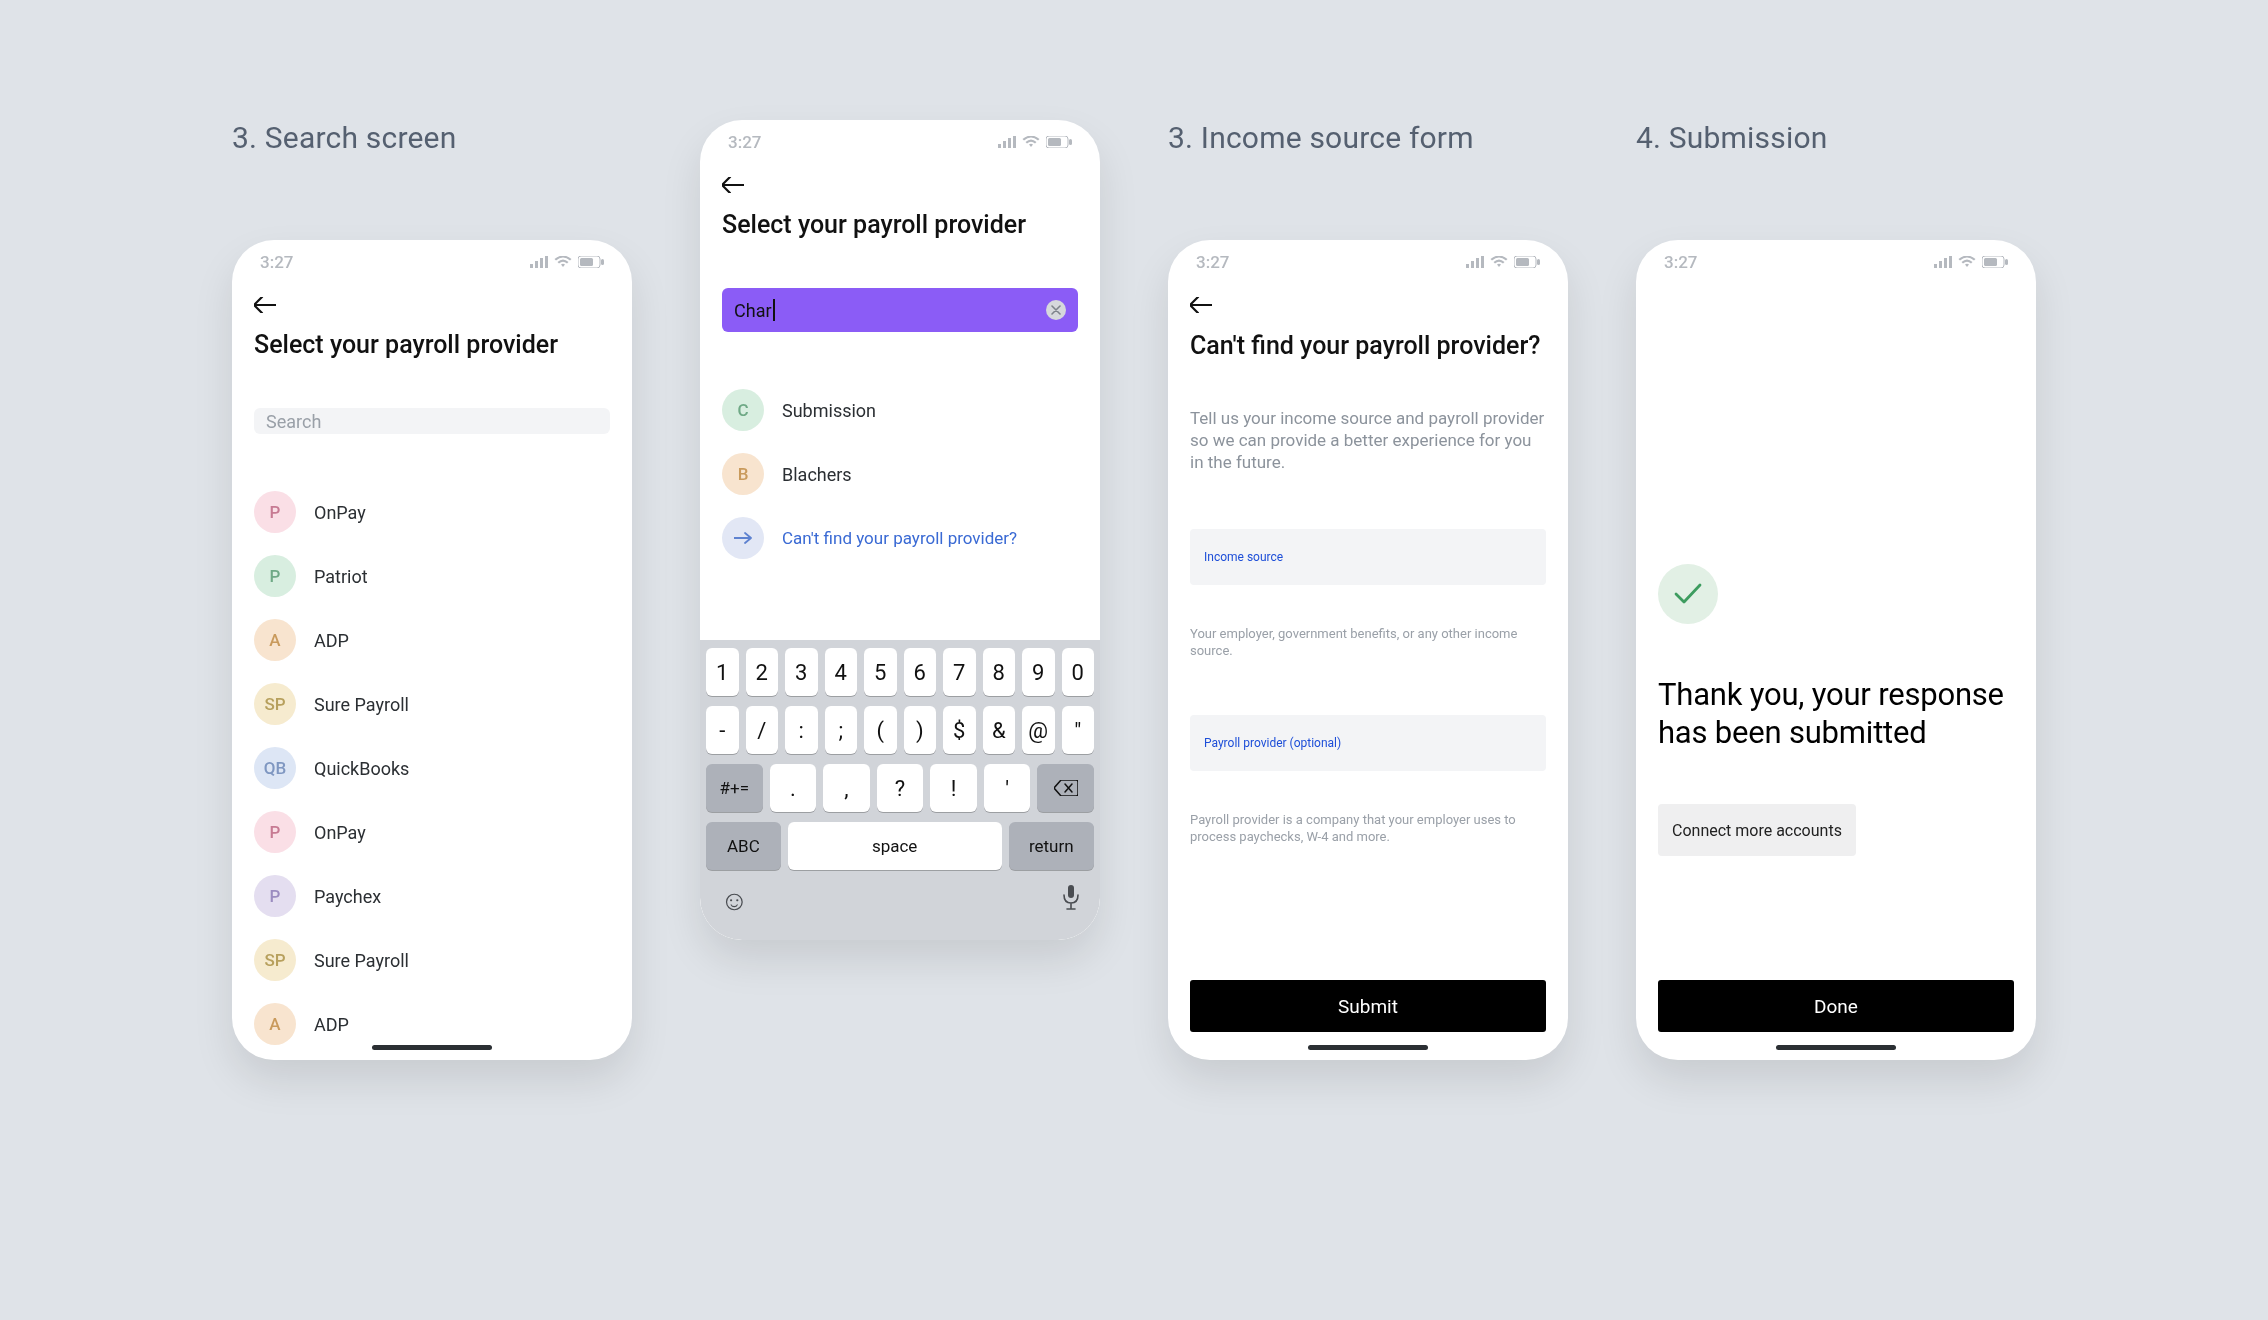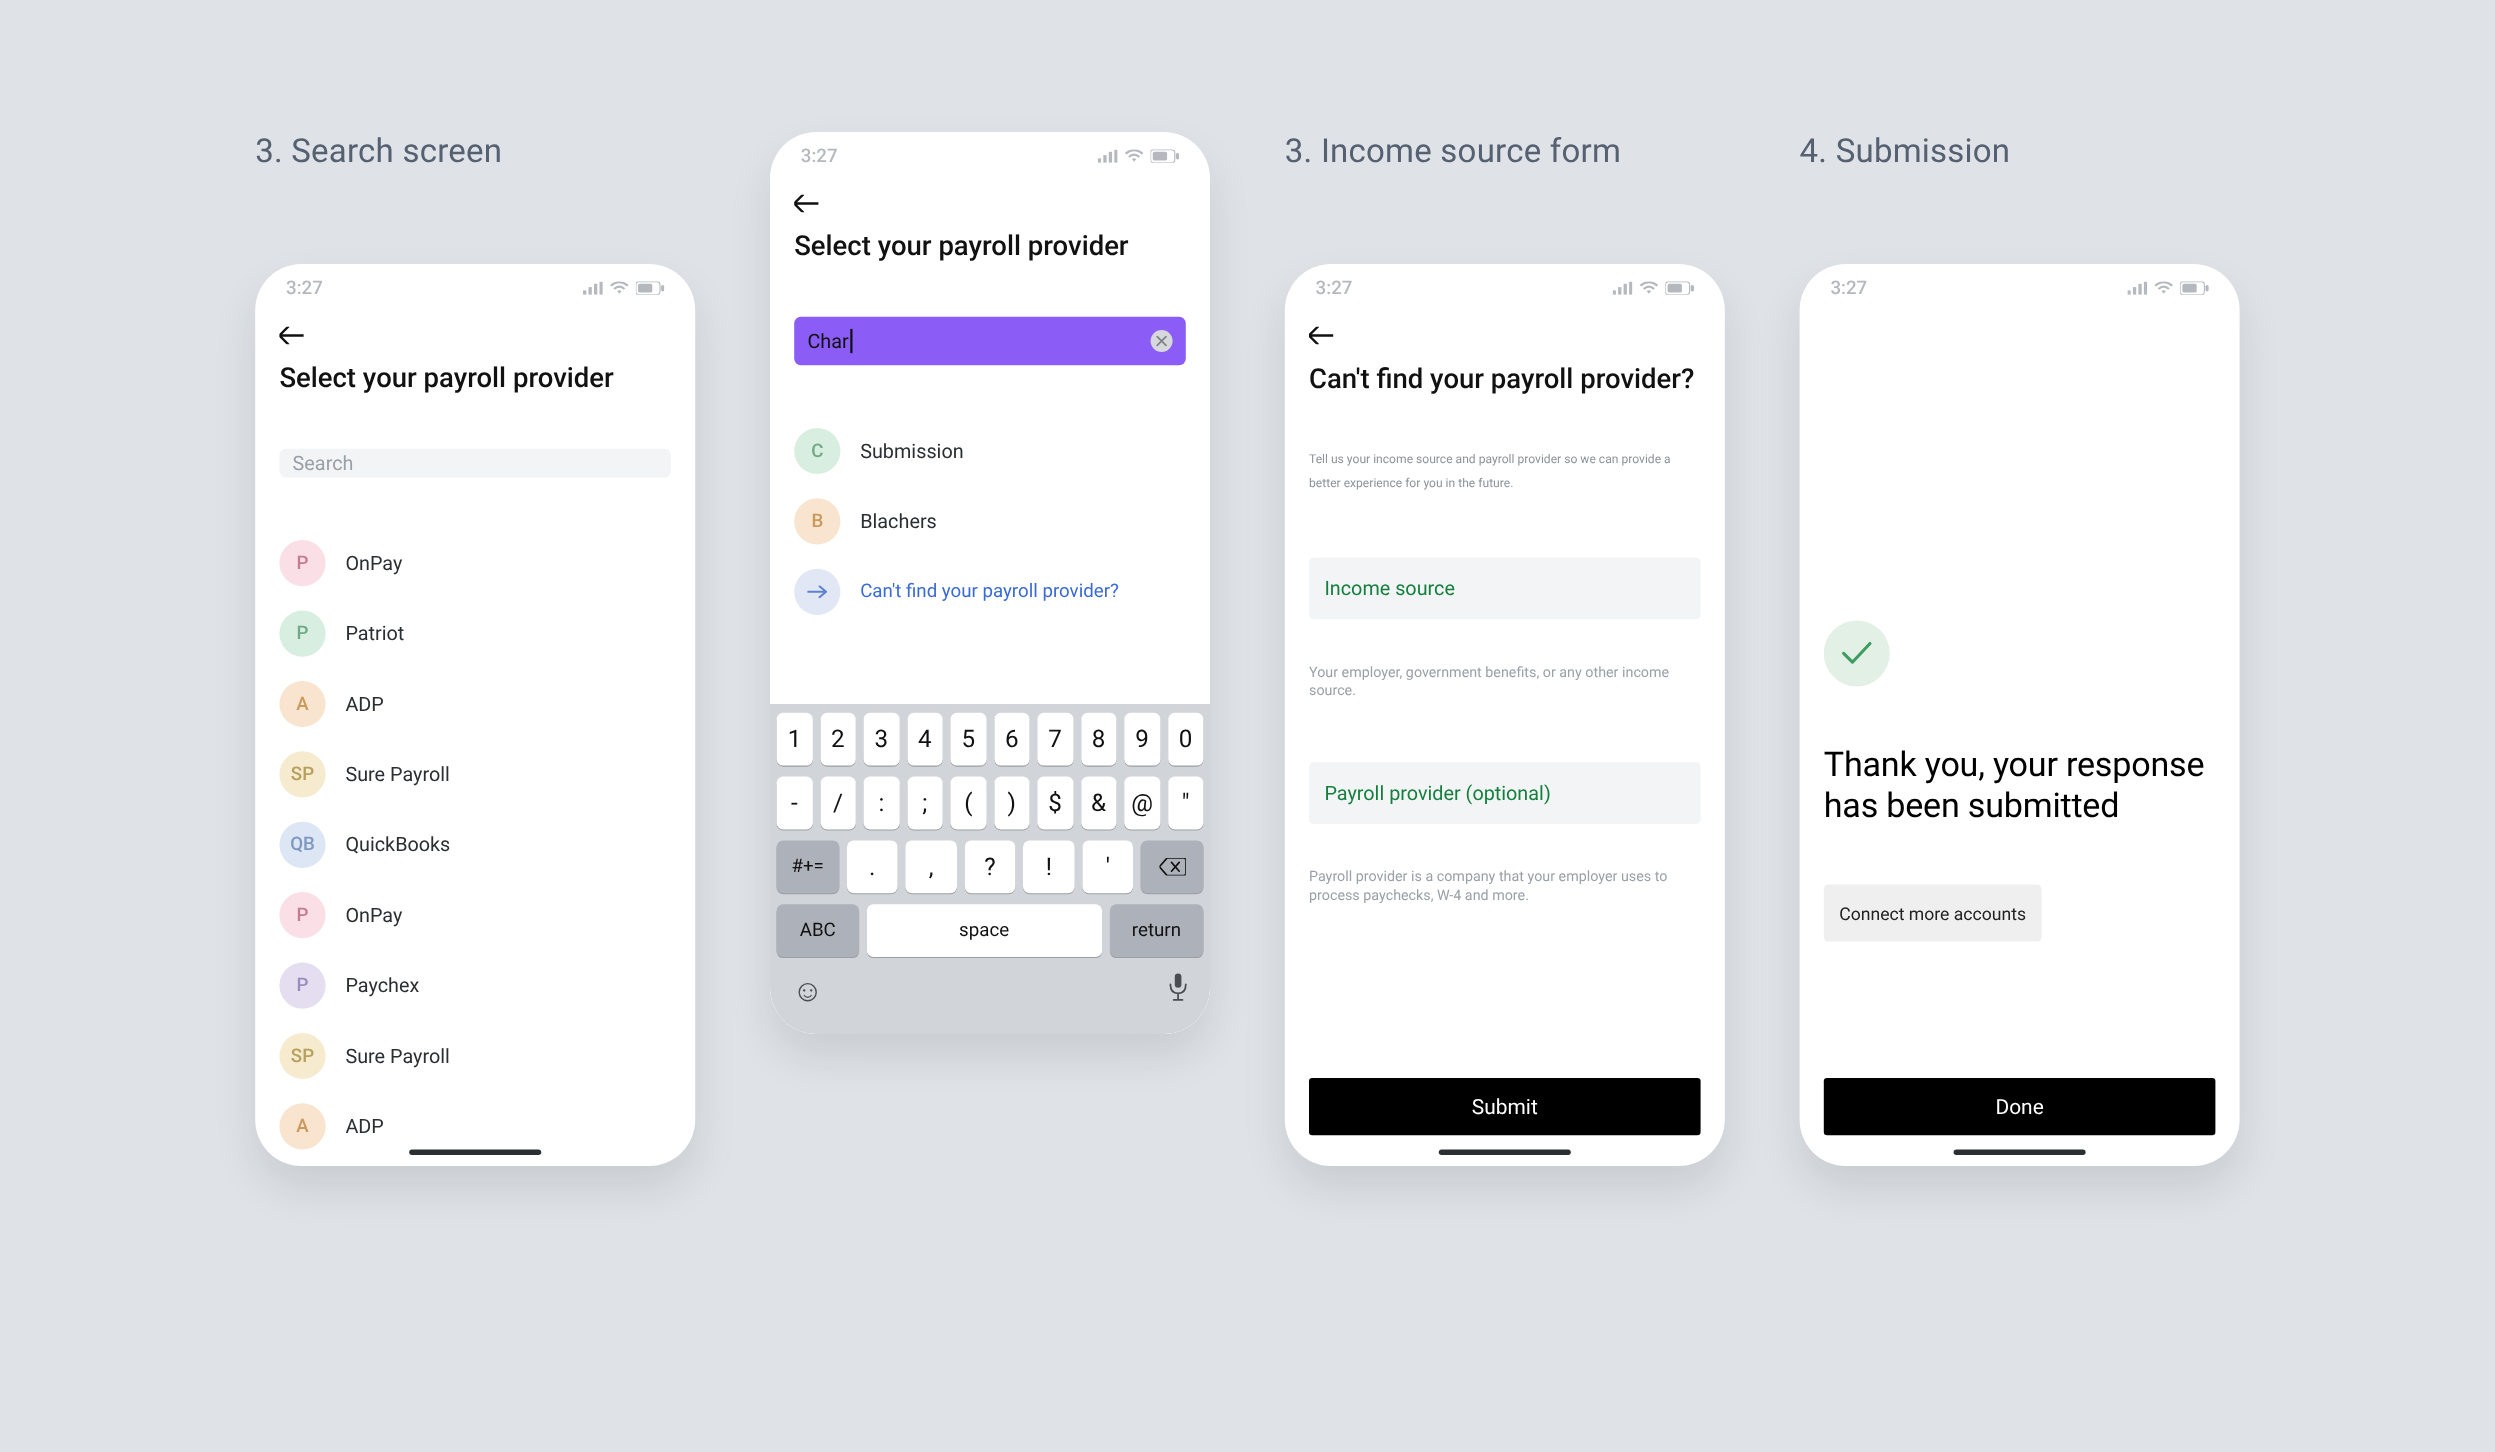--- a/index.html
+++ b/index.html
@@ -75,21 +75,21 @@
     gap: 32px;
   }
   .h1 {
     font-size: 25px;
     font-weight: 500;
     color: #111;
     line-height: 30px;
     margin-top: 4px;
   }
   .subtext {
-    font-size: 11px;
+    font-size: 17px;
     line-height: 22px;
     color: #8c939c;
     margin-top: 14px;
   }
   .search-box {
     margin-top: 16px;
     height: 44px;
     background: #f3f4f6;
     border-radius: 6px;
     display: flex;
@@ -169,21 +169,21 @@
   .home-ind.absolute {
     position: absolute; bottom: 10px; left: 50%; transform: translateX(-50%);
   }
 
   
   .field {
     height: 56px;
     background: #f3f4f6;
     border-radius: 4px;
     display: flex; align-items: center;
-    padding: 0 14px; font-size: 18px; color: #15803d;
+    padding: 0 14px; font-size: 12px; color: #1d4ed8;
     margin-top: 24px;
   }
   .helper {
     font-size: 13px; color: #9aa0a8; line-height: 17px; margin-top: 8px;
   }
   .btn-primary {
     height: 52px; background: #000; color: #fff; font-size: 19px;
     display: flex; align-items: center; justify-content: center;
     border-radius: 3px; margin-top: auto;
   }

